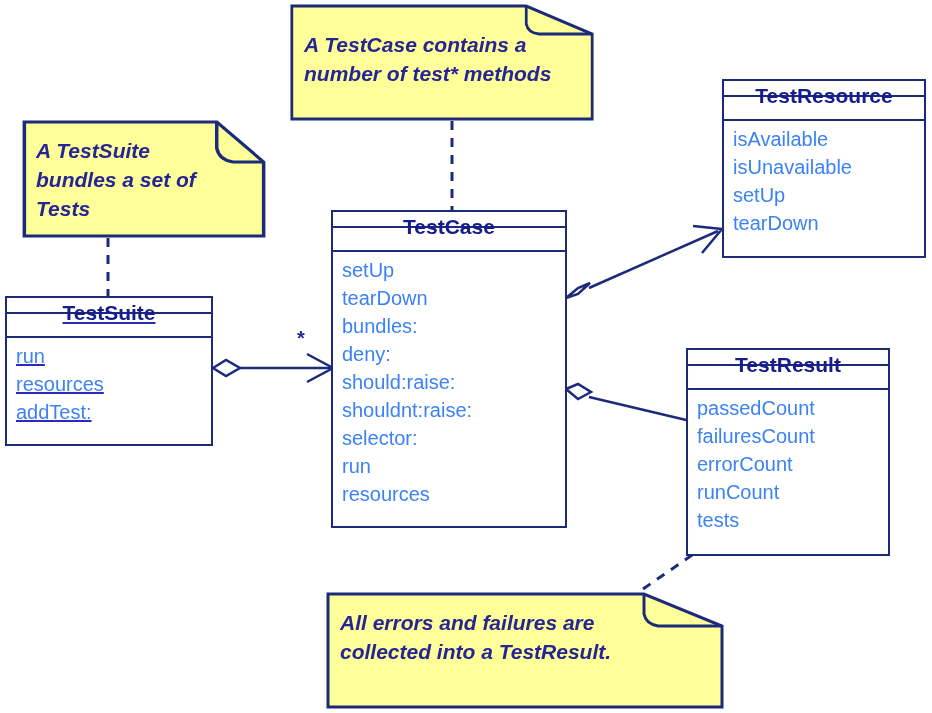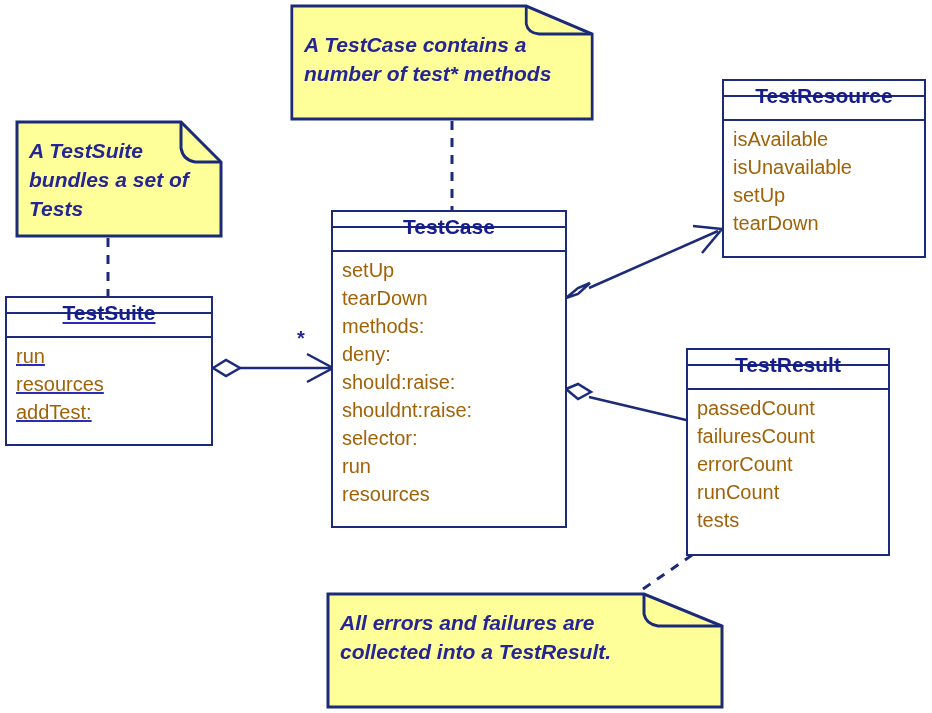--- a/index.html
+++ b/index.html
@@ -51,21 +51,21 @@
     border-bottom: 2px solid #1c2a7a;
     height: 24px;
   }
   .uml-class .cls-ops {
     box-sizing: border-box;
     padding: 4px 0 4px 9px;
   }
   .uml-class .op {
     font-size: 20px;
     line-height: 28px;
-    color: #a16207;
+    color: #3b82f6;
     white-space: nowrap;
   }
 
   
   .uml-note {
     position: absolute;
     box-sizing: border-box;
   }
   .uml-note .note-shape {
     position: absolute;
@@ -125,21 +125,21 @@
      TestResult --&gt;
     <g>
       <line x1="589" y1="397" x2="720" y2="428" stroke="#1c2a7a" stroke-width="2.5"></line>
       <polygon points="566,389 578,384 591,392 578,399" fill="#ffffff" stroke="#1c2a7a" stroke-width="2.5"></polygon>
       <polyline points="692,411 723,427 690,438" fill="none" stroke="#1c2a7a" stroke-width="2.5"></polyline>
     </g>
   </svg>
 
   <div class="mult" style="left:297px; top:328px;">*</div>
 
-  <div class="uml-note" style="left:15px; top:120px; width:208px; height:118px;">
+  <div class="uml-note" style="left:22px; top:120px; width:244px; height:118px;">
     <svg class="note-shape" viewBox="0 0 208 118" preserveAspectRatio="none">
       <path d="M 2,2 L 166,2 L 206,42 L 206,116 L 2,116 Z" fill="#ffff99" stroke="#1c2a7a" stroke-width="3"></path>
       <path d="M 166,2 L 166,28 Q 168,40 180,42 L 206,42" fill="none" stroke="#1c2a7a" stroke-width="3"></path>
     </svg>
     <div class="note-text">A TestSuite
 bundles a set of
 Tests</div>
   </div>
 
   <div class="uml-note" style="left:290px; top:4px; width:304px; height:117px;">
@@ -169,21 +169,21 @@
       <div class="op">addTest:</div>
     </div>
   </div>
 
   <div class="uml-class" style="left:331px; top:210px; width:236px; height:318px;">
     <div class="cls-title">TestCase</div>
     <div class="cls-attrs"></div>
     <div class="cls-ops">
       <div class="op">setUp</div>
       <div class="op">tearDown</div>
-      <div class="op">methods:</div>
+      <div class="op">bundles:</div>
       <div class="op">deny:</div>
       <div class="op">should:raise:</div>
       <div class="op">shouldnt:raise:</div>
       <div class="op">selector:</div>
       <div class="op">run</div>
       <div class="op">resources</div>
     </div>
   </div>
 
   <div class="uml-class" style="left:722px; top:79px; width:204px; height:179px;">

